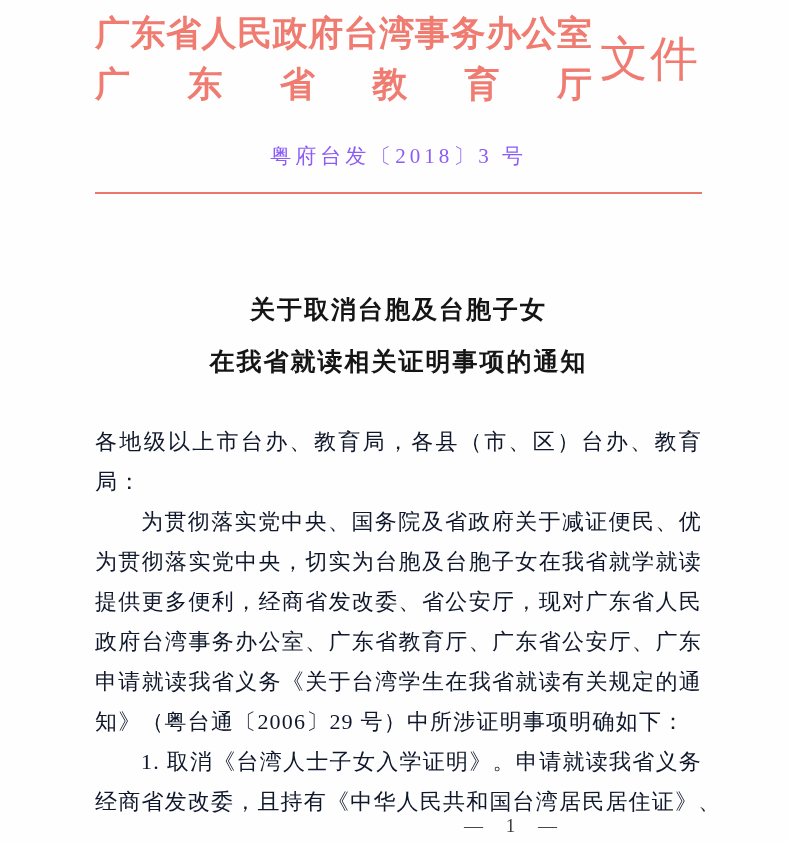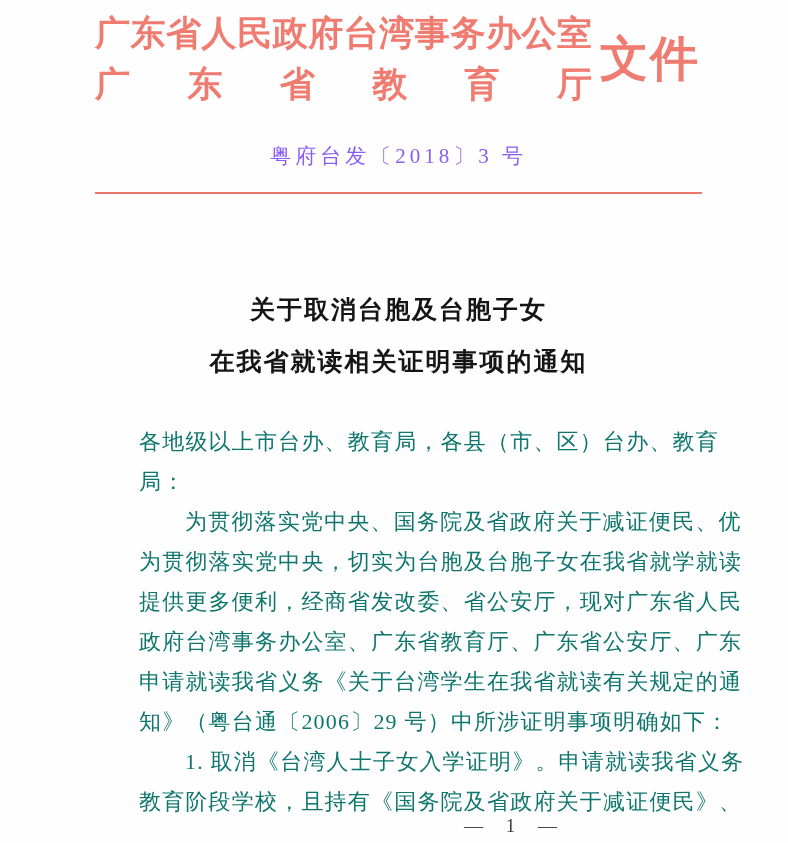--- a/index.html
+++ b/index.html
@@ -30,21 +30,21 @@
     color: #ef7b71;
     font-weight: bold;
     font-size: 35px;
     line-height: 51px;
     text-align: justify;
     text-align-last: justify;
     white-space: nowrap;
   }
   .doc-label {
     color: #ef7b71;
-    font-weight: bold;
+    font-weight: normal;
     font-size: 48px;
     line-height: 50px;
     margin-left: 8px;
     letter-spacing: 2px;
     white-space: nowrap;
   }
   
   .doc-number {
     margin: 32px 0 0 95px;
     width: 607px;
@@ -74,26 +74,25 @@
     white-space: nowrap;
   }
   
   .body-text {
     margin: 34px 0 0 95px;
     width: 607px;
   }
   .body-line {
     font-size: 22px;
     line-height: 40px;
-    color: #0f766e;
+    color: #0f172a;
     letter-spacing: 1.2px;
     text-align: justify;
     text-align-last: justify;
     white-space: nowrap;
-    margin-left: 44px;
   }
   .body-line.indent { padding-left: 46px; }
   .body-line.para-end {
     text-align: left;
     text-align-last: left;
   }
   
   .footer {
     position: absolute;
     right: 86px;
@@ -132,20 +131,20 @@
   <div class="body-text">
     <div class="body-line">各地级以上市台办、教育局，各县（市、区）台办、教育</div>
     <div class="body-line para-end">局：</div>
     <div class="body-line indent">为贯彻落实党中央、国务院及省政府关于减证便民、优</div>
     <div class="body-line">为贯彻落实党中央，切实为台胞及台胞子女在我省就学就读</div>
     <div class="body-line">提供更多便利，经商省发改委、省公安厅，现对广东省人民</div>
     <div class="body-line">政府台湾事务办公室、广东省教育厅、广东省公安厅、广东</div>
     <div class="body-line">申请就读我省义务《关于台湾学生在我省就读有关规定的通</div>
     <div class="body-line para-end">知》（粤台通〔2006〕29 号）中所涉证明事项明确如下：</div>
     <div class="body-line indent">1. 取消《台湾人士子女入学证明》。申请就读我省义务</div>
-    <div class="body-line">教育阶段学校，且持有《国务院及省政府关于减证便民》、</div>
+    <div class="body-line">经商省发改委，且持有《中华人民共和国台湾居民居住证》、</div>
   </div>
 
   <div class="footer">
     <span class="page-num">— 1 —</span>
   </div>
 
 </div>
 
 </body></html>

